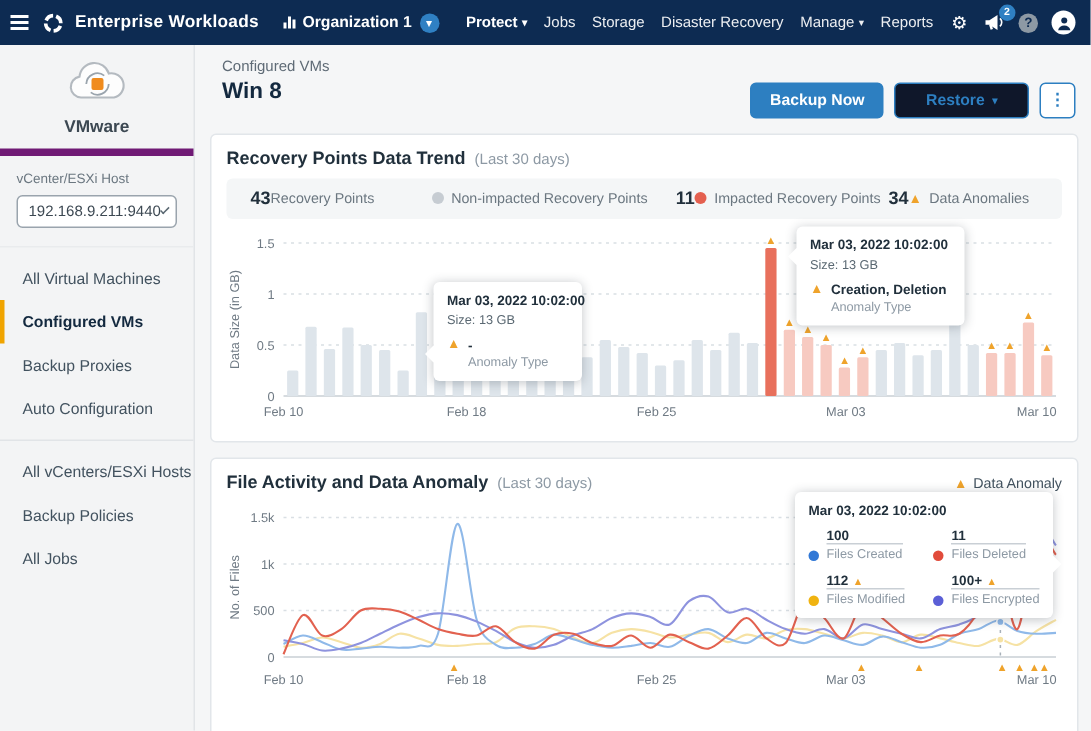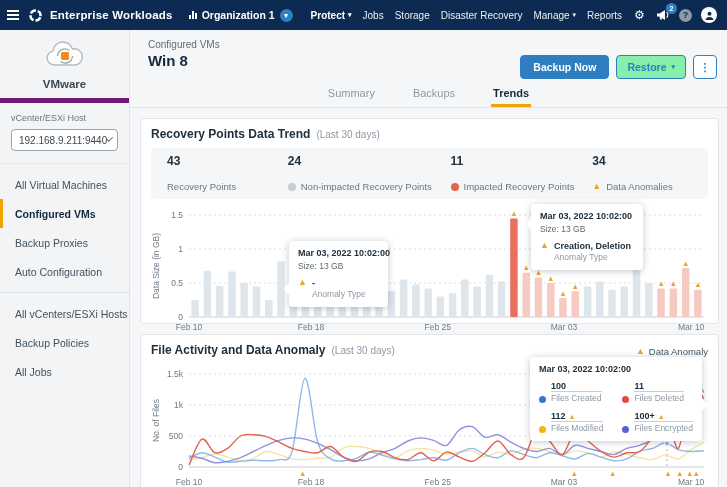--- a/index.html
+++ b/index.html
@@ -56,40 +56,40 @@
 
   
   .main { position:absolute; left:130px; top:30px; right:0; bottom:0; background:#f5f6f7; }
   .page-header { display:flex; align-items:flex-start; padding:9px 10px 0 18px; }
   .breadcrumb { font-size:10px; color:#5f6b76; cursor:pointer; }
   .page-title { font-size:15px; font-weight:700; color:#13293f; margin-top:2px; }
   .actions { margin-left:auto; display:flex; gap:7px; align-items:center; margin-top:16px; }
   .btn-primary { background:#2d7fc1; color:#fff; font-size:10.5px; font-weight:700;
     border:1px solid #2d7fc1; border-radius:4px; height:24px; padding:0 12px; cursor:pointer;
     font-family:inherit; }
-  .btn-outline { background:#86efac; color:#2d7fc1; font-size:10.5px; font-weight:700;
-    border:1px solid #2d7fc1; border-radius:4px; height:24px; padding:0 10px; cursor:pointer;
+  .btn-outline { background:#0f172a; color:#2d7fc1; font-size:10.5px; font-weight:700;
+    border:1px solid #2d7fc1; border-radius:4px; height:24px; padding:0 20px; cursor:pointer;
     display:flex; align-items:center; gap:5px; font-family:inherit; }
   .btn-kebab { background:#fff; border:1px solid #2d7fc1; border-radius:4px; width:24px; height:24px;
     color:#2d7fc1; font-size:11px; font-weight:700; cursor:pointer; line-height:1; font-family:inherit; }
   .tabs { display:flex; justify-content:center; gap:34px; border-bottom:1px solid #dee3e7; margin-top:2px; }
   .tab { font-size:11px; color:#8d99a4; padding:6px 2px 5px; border-bottom:3px solid transparent; cursor:pointer; }
   .tab.active { color:#13293f; font-weight:700; border-bottom-color:#f0a400; }
 
   .card { background:#fff; border:1px solid #e2e6ea; border-radius:4px; margin:10px 8px 0 10px;
     padding:8px 10px 6px; position:relative; }
   .card-title-row { display:flex; align-items:baseline; gap:6px; }
   .card-title { font-size:12px; font-weight:700; color:#21303c; }
   .card-subtitle { font-size:10px; color:#8d99a4; }
   .legend { margin-left:auto; display:flex; align-items:center; gap:4px; font-size:9.5px; color:#42525f; }
   .tri-glyph { color:#efa32b; font-size:9px; line-height:1; }
 
   .stats-bar { margin-top:7px; background:#f4f6f7; border-radius:4px; display:flex;
     padding:6px 16px 7px; }
-  .stat { display:flex; flex-direction:column; gap:13px; }
+  .stat { display:flex; flex-direction:row; gap:0; }
   .stat:nth-child(1){ width:23%; } .stat:nth-child(2){ width:31%; }
   .stat:nth-child(3){ width:27%; } .stat:nth-child(4){ width:19%; }
   .stat-value { font-size:12px; font-weight:700; color:#21303c; }
   .stat-label { display:flex; align-items:center; gap:5px; font-size:9.5px; color:#6b7780; }
   .dot { width:8px; height:8px; border-radius:50%; display:inline-block; }
   .dot-gray { background:#c6ccd2; } .dot-red { background:#e4604f; }
 
   .chart-wrap { position:relative; margin-top:4px; }
   svg text { font-family:"Liberation Sans", sans-serif; }
   svg .tick { font-size:8.5px; fill:#6f7a84; }
@@ -212,40 +212,34 @@
     <div class="actions">
       <button class="btn-primary">Backup Now</button>
       <button class="btn-outline">
         <span>Restore</span>
           <span class="caret">▾</span>
       </button>
       <button class="btn-kebab">⋮</button>
     </div>
   </div>
 
-  <div class="tabs">
-    <span class="tab">Summary</span>
-    <span class="tab">Backups</span>
-    <span class="tab active">Trends</span>
-  </div>
 
   <div class="card" style="height:206px;">
     <div class="card-title-row">
       <span class="card-title">Recovery Points Data Trend</span>
       <span class="card-subtitle">(Last 30 days)</span>
     </div>
     <div class="stats-bar">
       <div class="stat">
         <span class="stat-value">43</span>
         <span class="stat-label">
             <span>Recovery Points</span>
           </span>
       </div>
       <div class="stat">
-        <span class="stat-value">24</span>
         <span class="stat-label">
             <span class="dot dot-gray"></span>
             <span>Non-impacted Recovery Points</span>
           </span>
       </div>
       <div class="stat">
         <span class="stat-value">11</span>
         <span class="stat-label">
             <span class="dot dot-red"></span>
             <span>Impacted Recovery Points</span>

